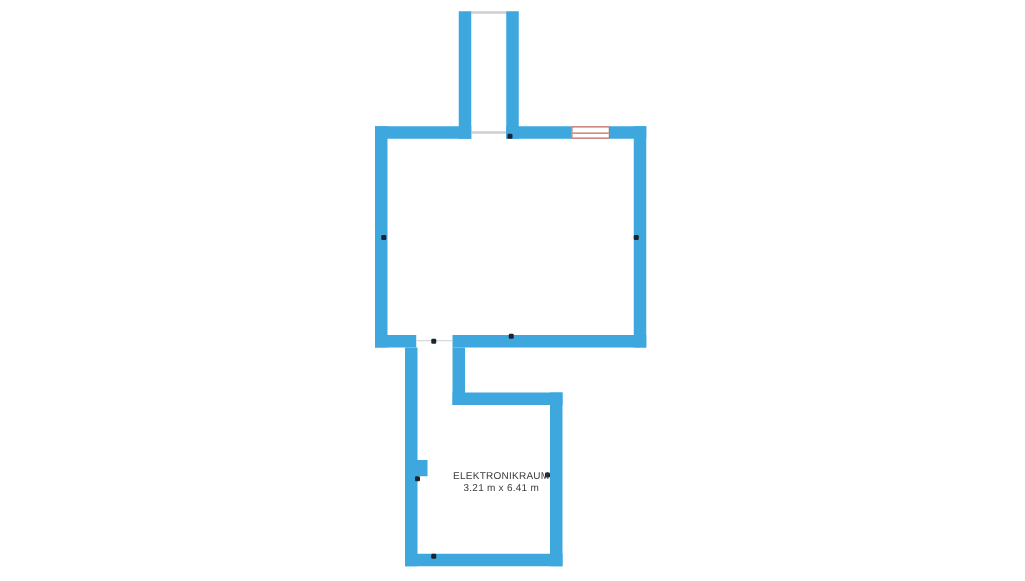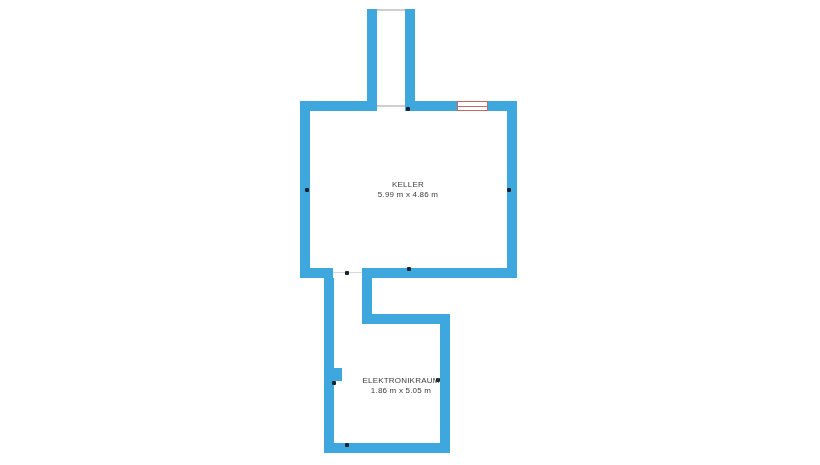--- a/index.html
+++ b/index.html
@@ -87,22 +87,18 @@
 
   <div class="marker" style="left:305px; top:188px;"></div>
   <div class="marker" style="left:507px; top:188px;"></div>
   <div class="marker" style="left:406px; top:107px;"></div>
   <div class="marker" style="left:407px; top:267px;"></div>
   <div class="marker" style="left:345px; top:271px;"></div>
   <div class="marker" style="left:332px; top:381px;"></div>
   <div class="marker" style="left:436px; top:378px;"></div>
   <div class="marker" style="left:345px; top:443px;"></div>
 
-  <div class="room-label" style="left:308px; top:180px; width:200px;">
-    <span class="room-name">KELLER</span>
-    <span class="room-dims">5.99 m x 4.86 m</span>
-  </div>
   <div class="room-label" style="left:346px; top:376px; width:110px;">
     <span class="room-name">ELEKTRONIKRAUM</span>
-    <span class="room-dims">1.86 m x 5.05 m</span>
+    <span class="room-dims">3.21 m x 6.41 m</span>
   </div>
 
 </div>
 
 </body></html>

